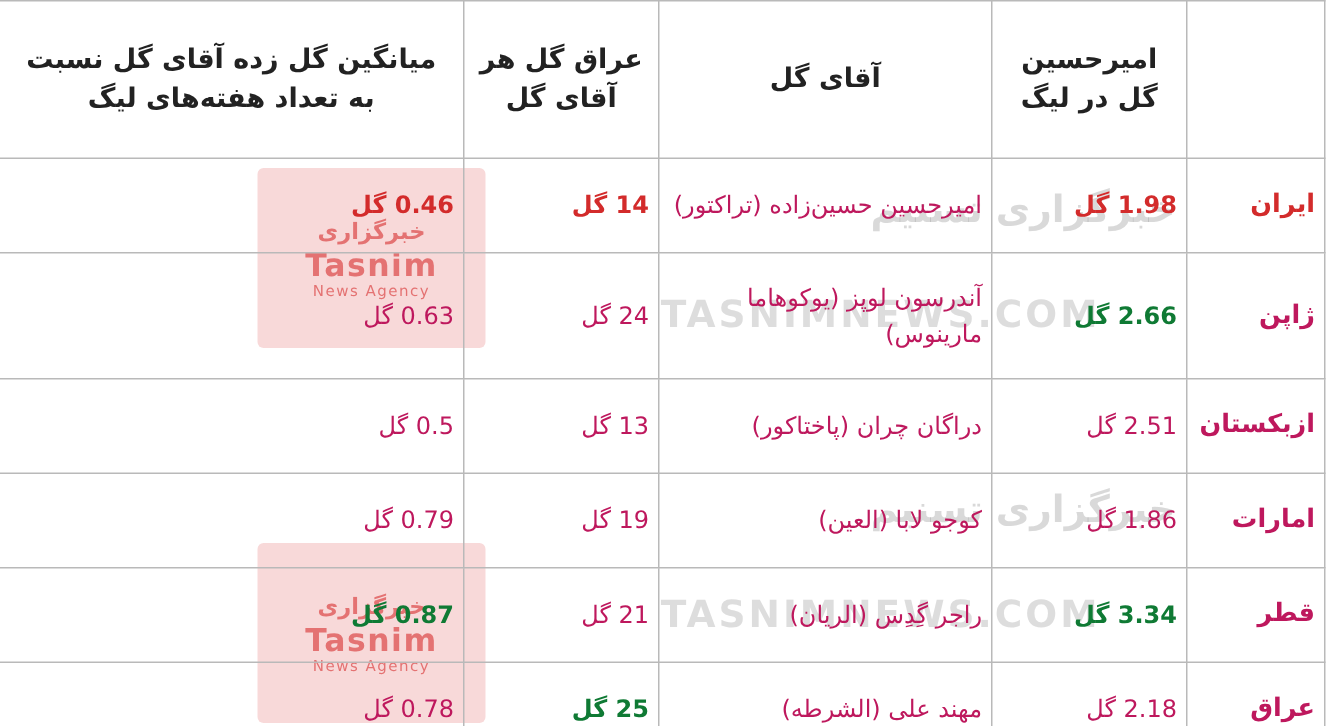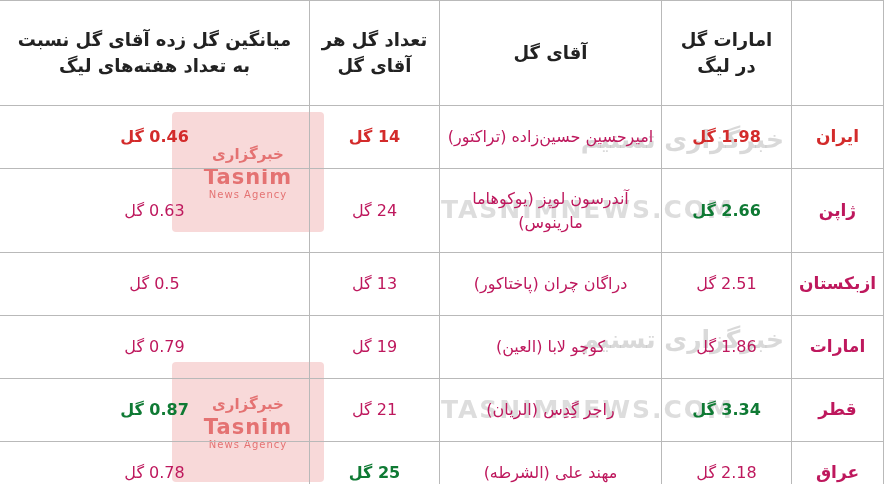--- a/index.html
+++ b/index.html
@@ -94,20 +94,21 @@
     font-size: 18px;
     font-weight: bold;
     color: #222;
     line-height: 1.45;
     height: 96px;
   }
   tbody td {
     font-size: 16px;
     color: #333;
     line-height: 1.5;
+    text-align: right;
   }
   td.country {
     font-weight: bold;
     font-size: 17px;
   }
   
   .col-country { width: 92px; }
   .col-avg     { width: 130px; }
   .col-scorer  { width: 222px; }
   .col-goals   { width: 130px; }
@@ -157,23 +158,23 @@
     <colgroup>
       <col class="col-country">
       <col class="col-avg">
       <col class="col-scorer">
       <col class="col-goals">
       <col class="col-ratio">
     </colgroup>
     <thead>
       <tr>
         <th></th>
-        <th>امارات گل در لیگ</th>
+        <th>امیرحسین گل در لیگ</th>
         <th>آقای گل</th>
-        <th>تعداد گل هر آقای گل</th>
+        <th>عراق گل هر آقای گل</th>
         <th>میانگین گل زده آقای گل نسبت به تعداد هفته‌های لیگ</th>
       </tr>
     </thead>
     <tbody id="table-body">
         <tr>
           <td class="country hl-red">ایران</td>
           <td class="hl-red">1.98 گل</td>
           <td class="plain">امیرحسین حسین‌زاده (تراکتور)</td>
           <td class="hl-red">14 گل</td>
           <td class="hl-red">0.46 گل</td>

